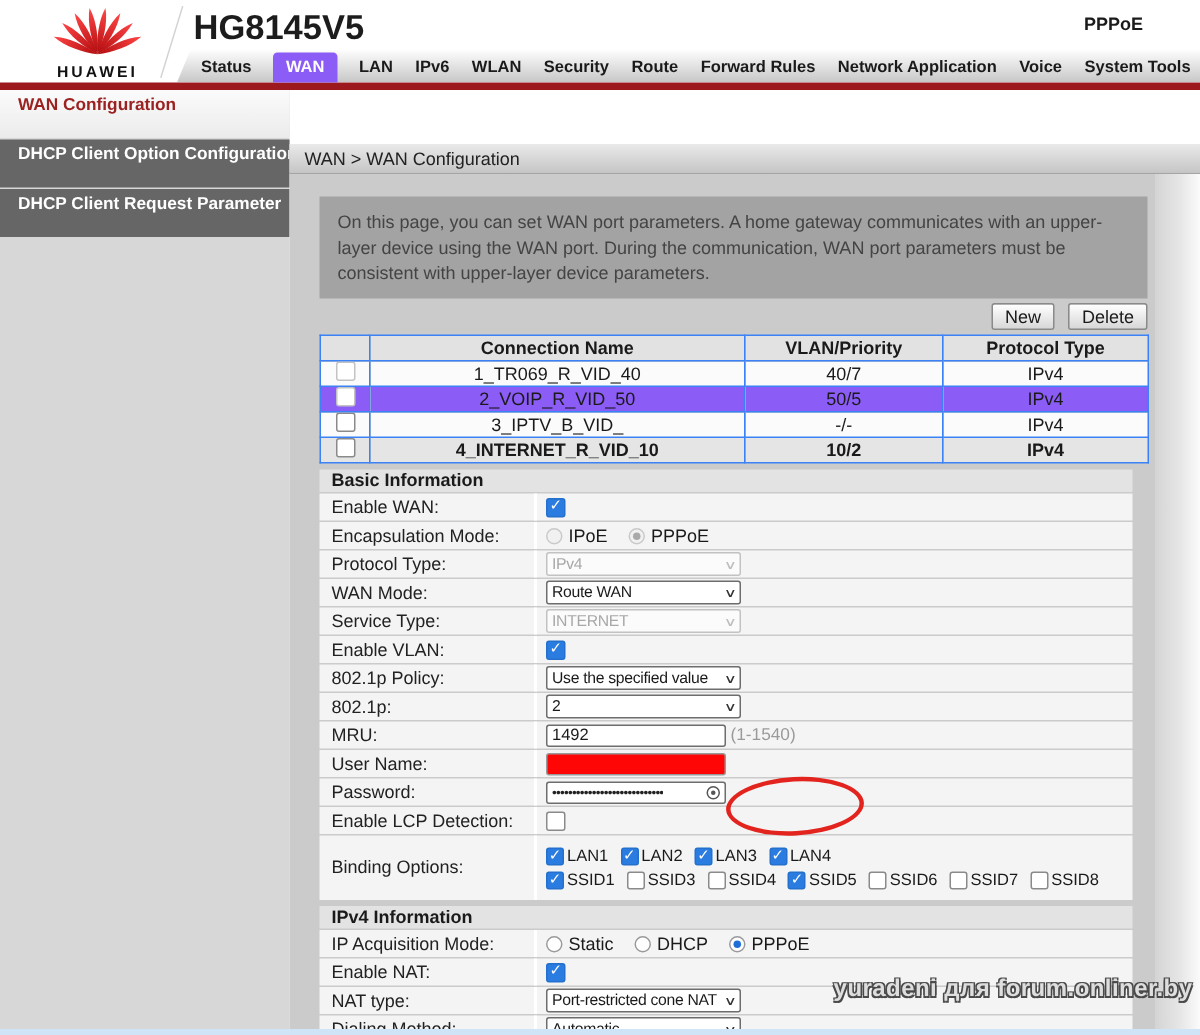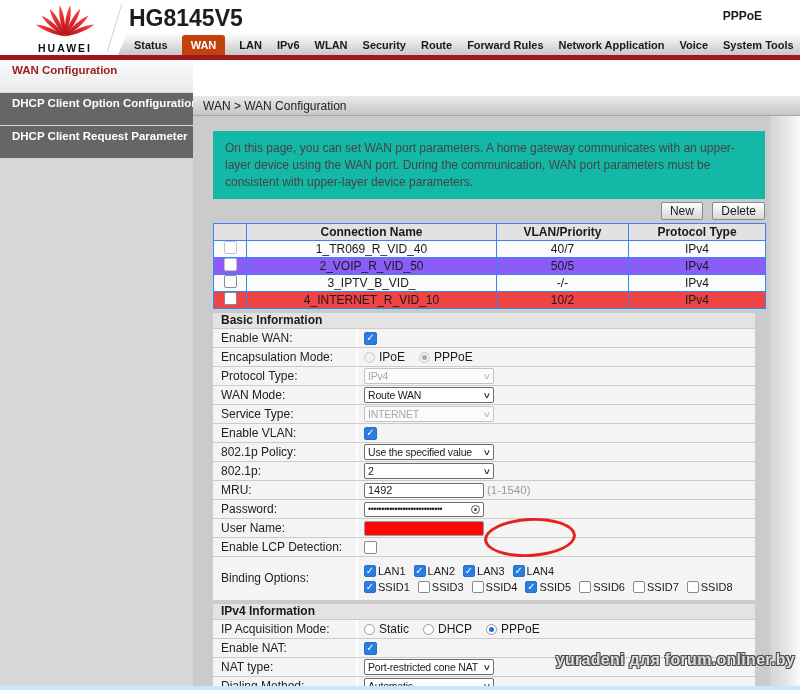--- a/index.html
+++ b/index.html
@@ -11,50 +11,50 @@
   .header { position:absolute; top:0; left:0; width:800px; height:55px; background:#fff; }
   .logo { position:absolute; left:32px; top:1px; width:66px; text-align:center; }
   .brand { font-weight:bold; font-size:10.5px; letter-spacing:2px; color:#111; margin-top:-2px; }
   .title { position:absolute; left:129px; top:5px; font-size:23px; font-weight:bold; color:#1c1c1c; }
   .logout { position:absolute; right:38px; top:9px; font-size:12px; font-weight:bold; cursor:pointer; }
   .diag { position:absolute; left:114px; top:3px; width:1px; height:50px; background:#d2d2d2; transform:rotate(17deg); }
   .navband { position:absolute; left:118px; right:0; bottom:0; height:22px;
     background:linear-gradient(#fefefe,#c7c7c7); clip-path:polygon(9px 0,100% 0,100% 100%,0 100%); }
   .tabs { position:absolute; left:133px; bottom:0; height:22px; display:flex; align-items:flex-end; gap:13px; z-index:2; }
   .tab { font-weight:bold; font-size:11px; padding:4px 1px; white-space:nowrap; cursor:pointer; }
-  .tab.active { background:#c2410c; color:#fff; padding:4px 9px; border-radius:3px 3px 0 0; }
+  .tab.active { background:#8b5cf6; color:#fff; padding:4px 9px; border-radius:3px 3px 0 0; }
   .redbar { position:absolute; top:55px; left:0; width:800px; height:5px; background:#9c191d; }
 
   
   .sidebar { position:absolute; top:60px; left:0; width:193px; height:630px; background:#d7d7d7; }
   .side-item { height:32px; line-height:20px; margin-bottom:1px; padding-left:12px; background:#666;
     color:#fff; font-weight:bold; font-size:11.5px; white-space:nowrap; overflow:hidden; cursor:pointer; }
   .side-item.active { background:linear-gradient(#fbfbfb,#ebebeb); color:#9c2222; }
 
   
   .main { position:absolute; top:60px; left:193px; right:0; bottom:0;margin-top:36px; }
   .breadcrumb { height:20px; line-height:20px; padding-left:10px; font-size:12px; color:#222;
     background:linear-gradient(#eaeaea,#c6c6c6); border-bottom:1px solid #a5a5a5; }
   .canvas { position:absolute; top:20px; left:0; width:577px; bottom:0; background:#cbcbcb; }
   .strip { position:absolute; top:20px; left:577px; right:0; bottom:0;
     background:linear-gradient(90deg,#d4d4d4 0%,#e6e6e6 55%,#fbfbfb 100%); }
 
-  .infobox { margin:15px 0 0 20px; width:552px; padding:9px 12px; background:#14b8a6; color:#444; line-height:1.4; }
+  .infobox { margin:15px 0 0 20px; width:552px; padding:9px 12px; background:#a3a3a3; color:#444; line-height:1.4; }
   .btnrow { margin:3px 0 0 20px; width:552px; text-align:right; height:18px; }
   .btn { display:inline-block; min-width:34px; text-align:center; padding:1px 8px; margin-left:6px;
     background:linear-gradient(#ffffff,#d7d7d7); border:1px solid #8a8a8a; border-radius:2px; font-size:12px; cursor:pointer; }
 
   
   .conn-table { margin:3px 0 0 20px; width:552px; border-collapse:collapse; table-layout:fixed; font-size:12px; }
   .conn-table th, .conn-table td { border:1px solid #3b82f6; height:17px; text-align:center; padding:0 2px;
     overflow:hidden; white-space:nowrap; }
   .conn-table th { background:#e2e2e2; font-weight:bold; }
   .conn-table td { background:#fbfbfb; }
   .conn-table tr.alt td { background:#8b5cf6; }
-  .conn-table tr.sel-row td { background:#ef4444; }
+  .conn-table tr.sel-row td { background:#e5e5e5;font-weight:bold; }
   .col-cb { width:33px; } .col-name { width:250px; } .col-vlan { width:132px; } .col-proto { width:137px; }
 
   
   .form { margin-left:20px; width:542px; }
   .fsec { margin-top:4px; height:15px; line-height:15px; background:#e3e3e3; font-weight:bold; padding-left:8px; }
   .frow { display:flex; height:18px; margin-top:1px; background:#f4f4f4; }
   .frow.tall { height:43px; }
   .flabel { width:145px; min-width:145px; padding-left:8px; line-height:18px; border-right:2px solid #fff; color:#222;
     white-space:nowrap; overflow:hidden; }
   .tall .flabel { line-height:43px; }
@@ -275,32 +275,32 @@
             </div>
           </div>
           <div class="frow">
             <div class="flabel">MRU:</div>
             <div class="fvalue">
               <span class="inp">1492</span>
               <span class="hint">(1-1540)</span>
             </div>
           </div>
           <div class="frow">
+            <div class="flabel">User Name:</div>
+            <div class="fvalue">
+              <span class="inp redacted"></span>
+            </div>
+          </div>
+          <div class="frow">
             <div class="flabel">Password:</div>
             <div class="fvalue">
               <span class="inp pwd">
                 <span class="dots">••••••••••••••••••••••••••••</span>
                 <span class="eye"></span>
               </span>
-            </div>
-          </div>
-          <div class="frow">
-            <div class="flabel">User Name:</div>
-            <div class="fvalue">
-              <span class="inp redacted"></span>
             </div>
           </div>
           <div class="frow">
             <div class="flabel">Enable LCP Detection:</div>
             <div class="fvalue">
               <span class="cb"></span>
             </div>
           </div>
           <div class="frow tall">
             <div class="flabel">Binding Options:</div>

